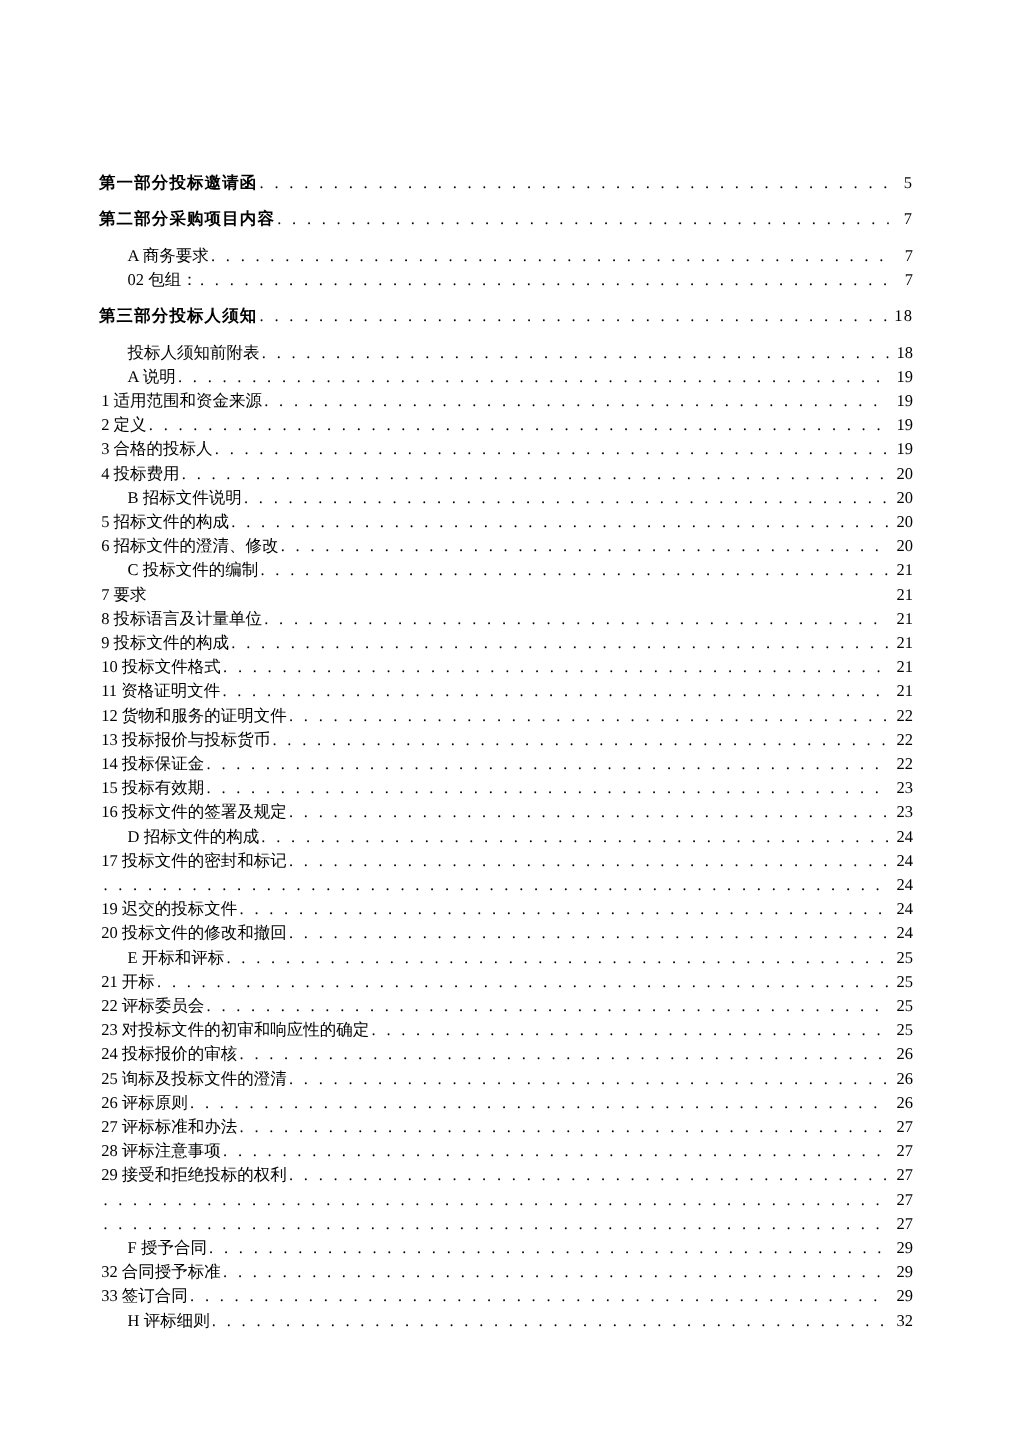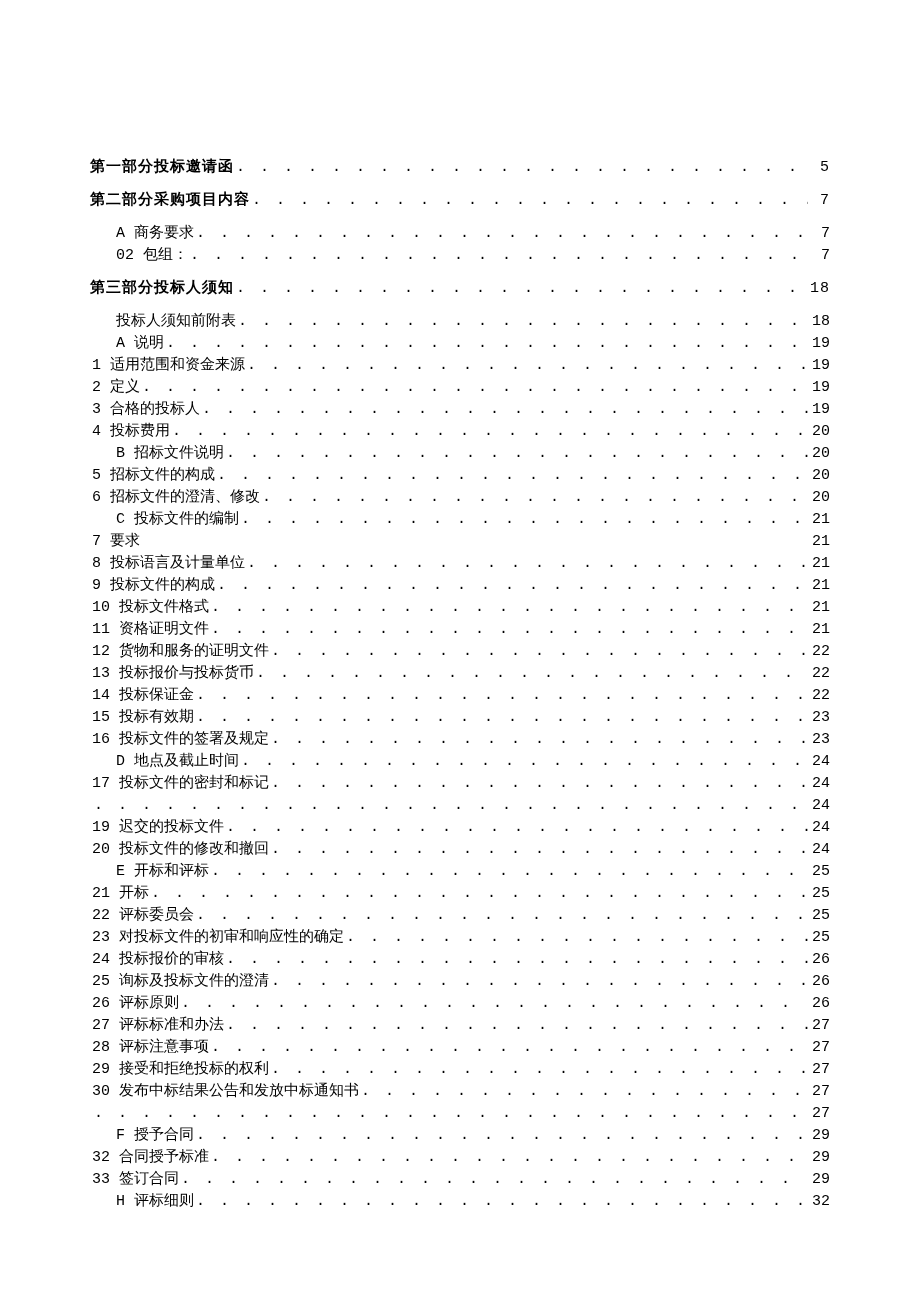--- a/index.html
+++ b/index.html
@@ -12,21 +12,20 @@
     height: 1301px;
     padding: 145px 90px 80px 90px;
   }
   .toc { width: 100%; }
   .toc-entry {
     display: flex;
     align-items: baseline;
     white-space: nowrap;
     line-height: 1.4;
     margin-bottom: 1px;
-    font-family: Liberation Mono, monospace;
   }
   .toc-entry.level-0 { font-weight: bold; margin-top: 12px; margin-bottom: 12px; letter-spacing: 1px; }
   .toc-entry.level-1 { padding-left: 2px; }
   .toc-entry.level-2 { padding-left: 26px; }
   .toc-label { flex: 0 0 auto; }
   .toc-dots {
     flex: 1 1 auto;
     overflow: hidden;
     letter-spacing: 3px;
     color: #000;
@@ -163,21 +162,21 @@
       <span class="toc-label">15 投标有效期</span>
       <span class="toc-dots"></span>
       <span class="toc-page">23</span>
     </div>
     <div class="toc-entry level-1">
       <span class="toc-label">16 投标文件的签署及规定</span>
       <span class="toc-dots"></span>
       <span class="toc-page">23</span>
     </div>
     <div class="toc-entry level-2">
-      <span class="toc-label">D 地点及截止时间</span>
+      <span class="toc-label">D 招标文件的构成</span>
       <span class="toc-dots"></span>
       <span class="toc-page">24</span>
     </div>
     <div class="toc-entry level-1">
       <span class="toc-label">17 投标文件的密封和标记</span>
       <span class="toc-dots"></span>
       <span class="toc-page">24</span>
     </div>
     <div class="toc-entry level-1">
       <span class="toc-dots"></span>
@@ -237,21 +236,20 @@
       <span class="toc-label">28 评标注意事项</span>
       <span class="toc-dots"></span>
       <span class="toc-page">27</span>
     </div>
     <div class="toc-entry level-1">
       <span class="toc-label">29 接受和拒绝投标的权利</span>
       <span class="toc-dots"></span>
       <span class="toc-page">27</span>
     </div>
     <div class="toc-entry level-1">
-      <span class="toc-label">30 发布中标结果公告和发放中标通知书</span>
       <span class="toc-dots"></span>
       <span class="toc-page">27</span>
     </div>
     <div class="toc-entry level-1">
       <span class="toc-dots"></span>
       <span class="toc-page">27</span>
     </div>
     <div class="toc-entry level-2">
       <span class="toc-label">F 授予合同</span>
       <span class="toc-dots"></span>

